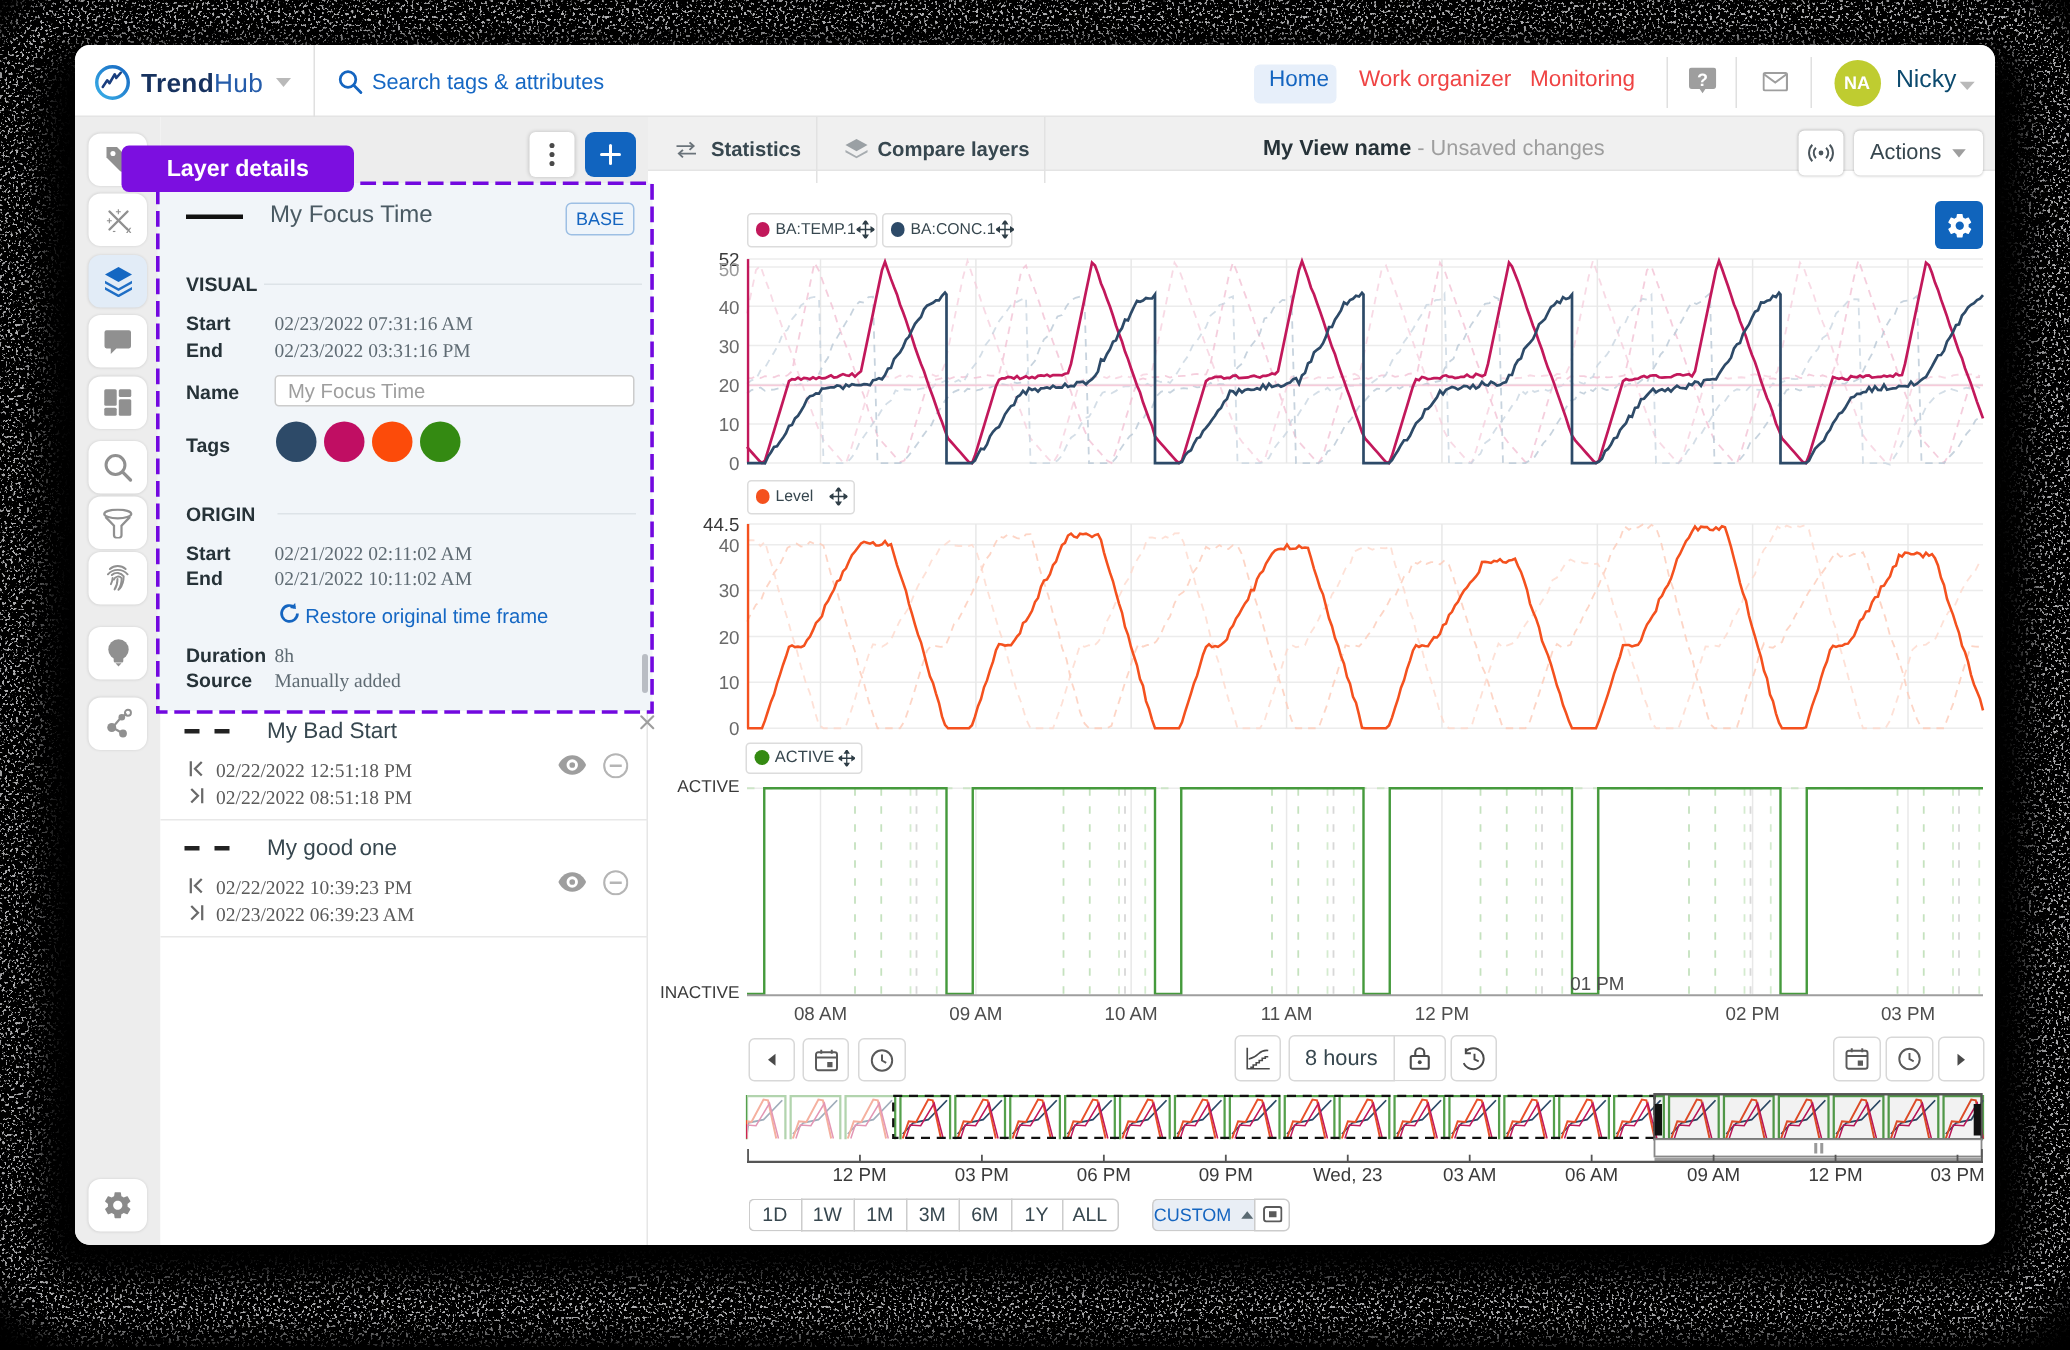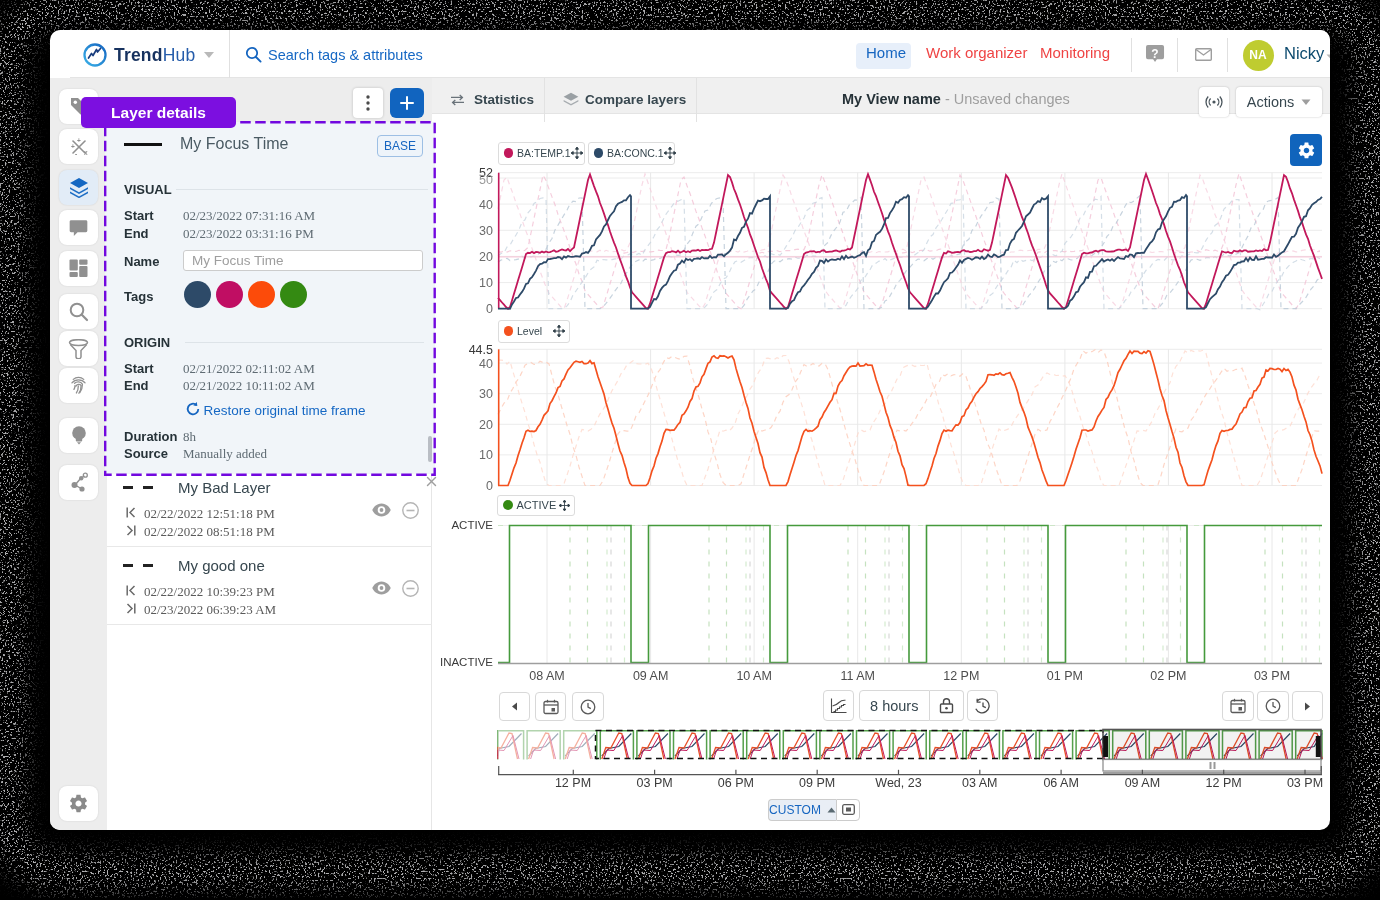--- a/index.html
+++ b/index.html
@@ -1,20 +1,20 @@
 <!DOCTYPE html>
 <html><head>
 <meta charset="utf-8">
 <style>
 * { margin:0; padding:0; box-sizing:border-box; }
 html,body { width:1380px; height:900px; background:#000; font-family:"Liberation Sans",sans-serif; overflow:hidden; }
 #win { position:absolute; left:50px; top:30px; width:1280px; height:800px; background:#fff; border-radius:10px; overflow:hidden; }
 .abs { position:absolute; }
 
-#nav { position:absolute; left:0; top:0; width:1280px; height:48px; background:#fff; border-bottom:1px solid #e4e4e4;margin-left:20px; }
+#nav { position:absolute; left:0; top:0; width:1280px; height:48px; background:#fff; border-bottom:1px solid #e4e4e4; }
 .navlink { position:absolute; top:14px; font-size:15px; color:#ef4444; }
 .vdiv { position:absolute; width:1px; background:#e0e0e0; }
 
 #sidebar { position:absolute; left:0; top:48px; width:57px; height:752px; background:#ededed; }
 .sbtn { position:absolute; left:9px; width:39px; height:35px; background:#fff; border-radius:8px; box-shadow:0 0 2px rgba(0,0,0,0.12); display:flex; align-items:center; justify-content:center; }
 
 #toolbar { position:absolute; left:382px; top:48px; width:898px; height:36px; background:#f0f0f0; border-bottom:1px solid #e4e4e4; }
 #panelhead { position:absolute; left:57px; top:48px; width:325px; height:44px; background:#ededed; }
 .tbtxt { white-space:nowrap; font-size:14.5px; color:#37474f; }
 
@@ -279,21 +279,21 @@
  <div class="abs" style="left:320.5px;top:314px;width:4.5px;height:26px;background:#b9bdc4;border-radius:2px"></div>
  <svg class="abs" style="left:319px;top:354px" width="11" height="11" viewBox="0 0 11 11">
         <g stroke="#9e9e9e" stroke-width="1.4" stroke-linecap="round">
           <line x1="1.5" y1="1.5" x2="9.5" y2="9.5"></line>
           <line x1="9.5" y1="1.5" x2="1.5" y2="9.5"></line>
         </g>
       </svg>
 
  <div class="abs" style="left:16px;top:364px;width:10px;height:3px;background:#222"></div>
  <div class="abs" style="left:36px;top:364px;width:10px;height:3px;background:#222"></div>
- <div class="abs" style="left:71px;top:357px;font-size:15px;color:#37474f">My Bad Layer</div>
+ <div class="abs" style="left:71px;top:357px;font-size:15px;color:#37474f">My Bad Start</div>
  <svg class="abs" style="left:19px;top:385px" width="10" height="11" viewBox="0 0 10 11">
         <g stroke="#6a6a6a" stroke-width="1.5" fill="none">
           <line x1="1.2" y1="0.5" x2="1.2" y2="10.5"></line>
           <polyline points="8.5,1 4,5.5 8.5,10"></polyline>
         </g>
       </svg>
  <div class="abs val" style="left:37px;top:384px;color:#5a5a5a">02/22/2022 12:51:18 PM</div>
  <svg class="abs" style="left:19px;top:403px" width="10" height="11" viewBox="0 0 10 11">
         <g stroke="#6a6a6a" stroke-width="1.5" fill="none">
           <line x1="8.8" y1="0.5" x2="8.8" y2="10.5"></line>
@@ -610,21 +610,21 @@
 <div class="ylab" style="left:413px;top:418.4px;width:30px">10</div>
 <div class="ylab" style="left:413px;top:449px;width:30px">0</div>
 <div class="ylab" style="left:393px;top:489px;width:50px;font-size:11.5px;color:#3a3a3a">ACTIVE</div>
 <div class="ylab" style="left:385px;top:626px;width:58px;font-size:11.5px;color:#3a3a3a">INACTIVE</div>
 
 <div class="xlab" style="left:472px;top:639px;width:50px">08 AM</div>
 <div class="xlab" style="left:575.6px;top:639px;width:50px">09 AM</div>
 <div class="xlab" style="left:679.1px;top:639px;width:50px">10 AM</div>
 <div class="xlab" style="left:782.7px;top:639px;width:50px">11 AM</div>
 <div class="xlab" style="left:886.3px;top:639px;width:50px">12 PM</div>
-<div class="xlab" style="left:989.9px;top:639px;width:50px">01 PM</div>
+<div class="xlab" style="left:989.9px;top:619px;width:50px">01 PM</div>
 <div class="xlab" style="left:1093.4px;top:639px;width:50px">02 PM</div>
 <div class="xlab" style="left:1197px;top:639px;width:50px">03 PM</div>
 
 <div class="abs" style="left:1240px;top:104px;width:32px;height:32px;background:#1064bc;border-radius:4px;display:flex;align-items:center;justify-content:center">
       <svg width="19" height="19" viewBox="0 0 24 24">
         <path fill="#fff" d="M19.4,13 c0,-0.3 0.1,-0.6 0.1,-1 s0,-0.7 -0.1,-1 l2.1,-1.6 c0.2,-0.2 0.2,-0.4 0.1,-0.6 l-2,-3.5 C19.5,5.1 19.3,5 19,5.1 l-2.5,1 c-0.5,-0.4 -1.1,-0.7 -1.7,-1 l-0.4,-2.6 C14.4,2.2 14.2,2 14,2 h-4 C9.8,2 9.6,2.2 9.6,2.4 L9.2,5.1 C8.6,5.3 8,5.7 7.5,6.1 l-2.5,-1 C4.7,5 4.5,5.1 4.4,5.3 l-2,3.5 C2.3,9 2.3,9.2 2.5,9.4 L4.6,11 c0,0.3 -0.1,0.6 -0.1,1 s0,0.7 0.1,1 l-2.1,1.6 c-0.2,0.2 -0.2,0.4 -0.1,0.6 l2,3.5 c0.1,0.2 0.3,0.3 0.6,0.2 l2.5,-1 c0.5,0.4 1.1,0.7 1.7,1 l0.4,2.6 c0,0.2 0.2,0.4 0.4,0.4 h4 c0.2,0 0.4,-0.2 0.4,-0.4 l0.4,-2.6 c0.6,-0.3 1.2,-0.6 1.7,-1 l2.5,1 c0.2,0.1 0.5,0 0.6,-0.2 l2,-3.5 c0.1,-0.2 0.1,-0.4 -0.1,-0.6 L19.4,13 Z M12,15.5 c-1.9,0 -3.5,-1.6 -3.5,-3.5 s1.6,-3.5 3.5,-3.5 s3.5,1.6 3.5,3.5 S13.9,15.5 12,15.5 Z"></path>
       </svg>
     </div>
 
 <div class="btn" style="left:449px;top:662px;width:31px;height:29px">
@@ -702,20 +702,29 @@
 <div class="xlab" style="left:579.6px;top:746px;width:50px;color:#3a3a3a">03 PM</div>
 <div class="xlab" style="left:660.9px;top:746px;width:50px;color:#3a3a3a">06 PM</div>
 <div class="xlab" style="left:742.2px;top:746px;width:50px;color:#3a3a3a">09 PM</div>
 <div class="xlab" style="left:820.5px;top:746px;width:56px;color:#3a3a3a">Wed, 23</div>
 <div class="xlab" style="left:904.8px;top:746px;width:50px;color:#3a3a3a">03 AM</div>
 <div class="xlab" style="left:986.1px;top:746px;width:50px;color:#3a3a3a">06 AM</div>
 <div class="xlab" style="left:1067.4px;top:746px;width:50px;color:#3a3a3a">09 AM</div>
 <div class="xlab" style="left:1148.7px;top:746px;width:50px;color:#3a3a3a">12 PM</div>
 <div class="xlab" style="left:1230px;top:746px;width:50px;color:#3a3a3a">03 PM</div>
 
+<div class="abs" style="left:448.5px;top:768.5px;display:flex;height:22px">
+ <div style="width:35px;border:1px solid #ccc;border-right:none;border-radius:4px 0 0 4px;display:flex;align-items:center;justify-content:center;font-size:13px;color:#37474f;background:#fff">1D</div>
+ <div style="width:35px;border:1px solid #ccc;border-right:none;display:flex;align-items:center;justify-content:center;font-size:13px;color:#37474f;background:#fff">1W</div>
+ <div style="width:35px;border:1px solid #ccc;border-right:none;display:flex;align-items:center;justify-content:center;font-size:13px;color:#37474f;background:#fff">1M</div>
+ <div style="width:35px;border:1px solid #ccc;border-right:none;display:flex;align-items:center;justify-content:center;font-size:13px;color:#37474f;background:#fff">3M</div>
+ <div style="width:35px;border:1px solid #ccc;border-right:none;display:flex;align-items:center;justify-content:center;font-size:13px;color:#37474f;background:#fff">6M</div>
+ <div style="width:34px;border:1px solid #ccc;border-right:none;display:flex;align-items:center;justify-content:center;font-size:13px;color:#37474f;background:#fff">1Y</div>
+ <div style="width:38px;border:1px solid #ccc;border-radius:0 4px 4px 0;display:flex;align-items:center;justify-content:center;font-size:13px;color:#37474f;background:#fff">ALL</div>
+</div>
 <div class="abs" style="left:718px;top:768.5px;display:flex;height:22px">
  <div style="width:68px;border:1px solid #ccc;border-right:none;border-radius:4px 0 0 4px;display:flex;align-items:center;justify-content:center;font-size:12px;color:#1565c0;background:#e9eef5">CUSTOM<svg style="margin-left:6px" width="9" height="6" viewBox="0 0 9 6">
           <path d="M0.5,5.5 L4.5,0.5 L8.5,5.5 Z" fill="#5a6a72"></path>
         </svg></div>
  <div style="width:24px;border:1px solid #ccc;border-radius:0 4px 4px 0;display:flex;align-items:center;justify-content:center;background:#fff">
         <svg width="13" height="11" viewBox="0 0 13 11">
           <rect x="0.7" y="0.7" width="11.6" height="9.6" rx="1.5" fill="none" stroke="#5a5a5a" stroke-width="1.3"></rect>
           <rect x="4" y="3.5" width="5" height="4" fill="#5a5a5a"></rect>
         </svg>
       </div>

